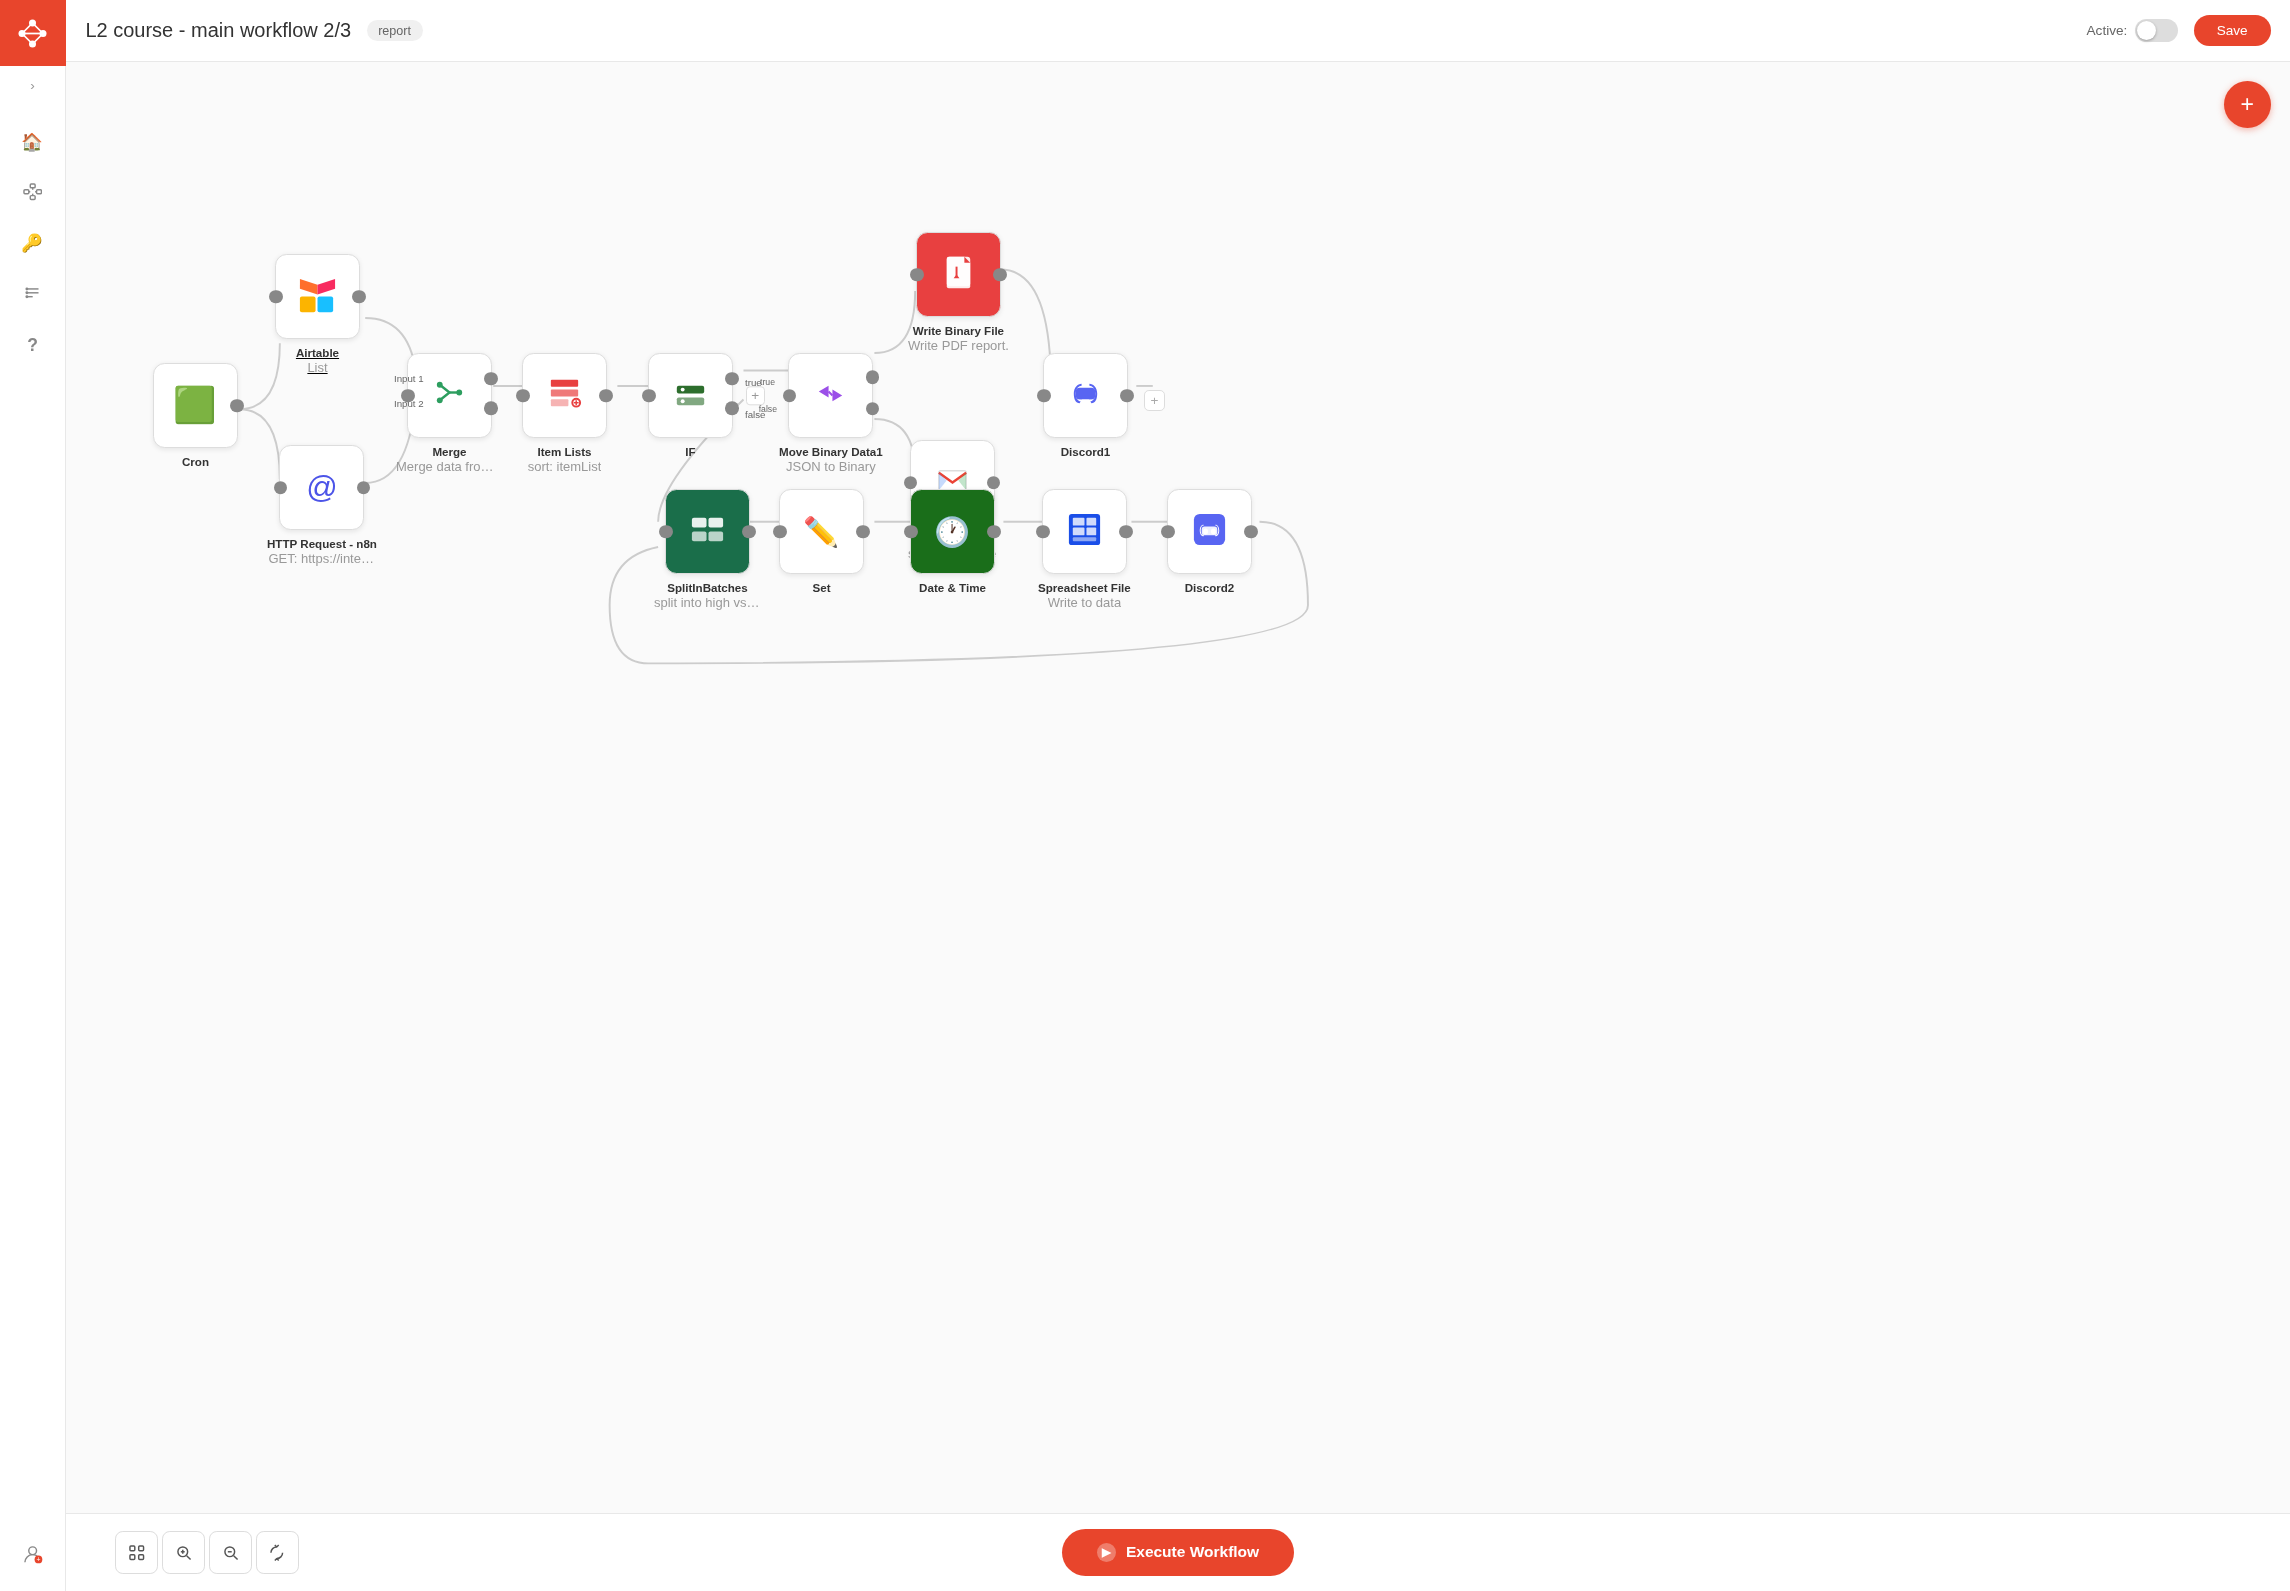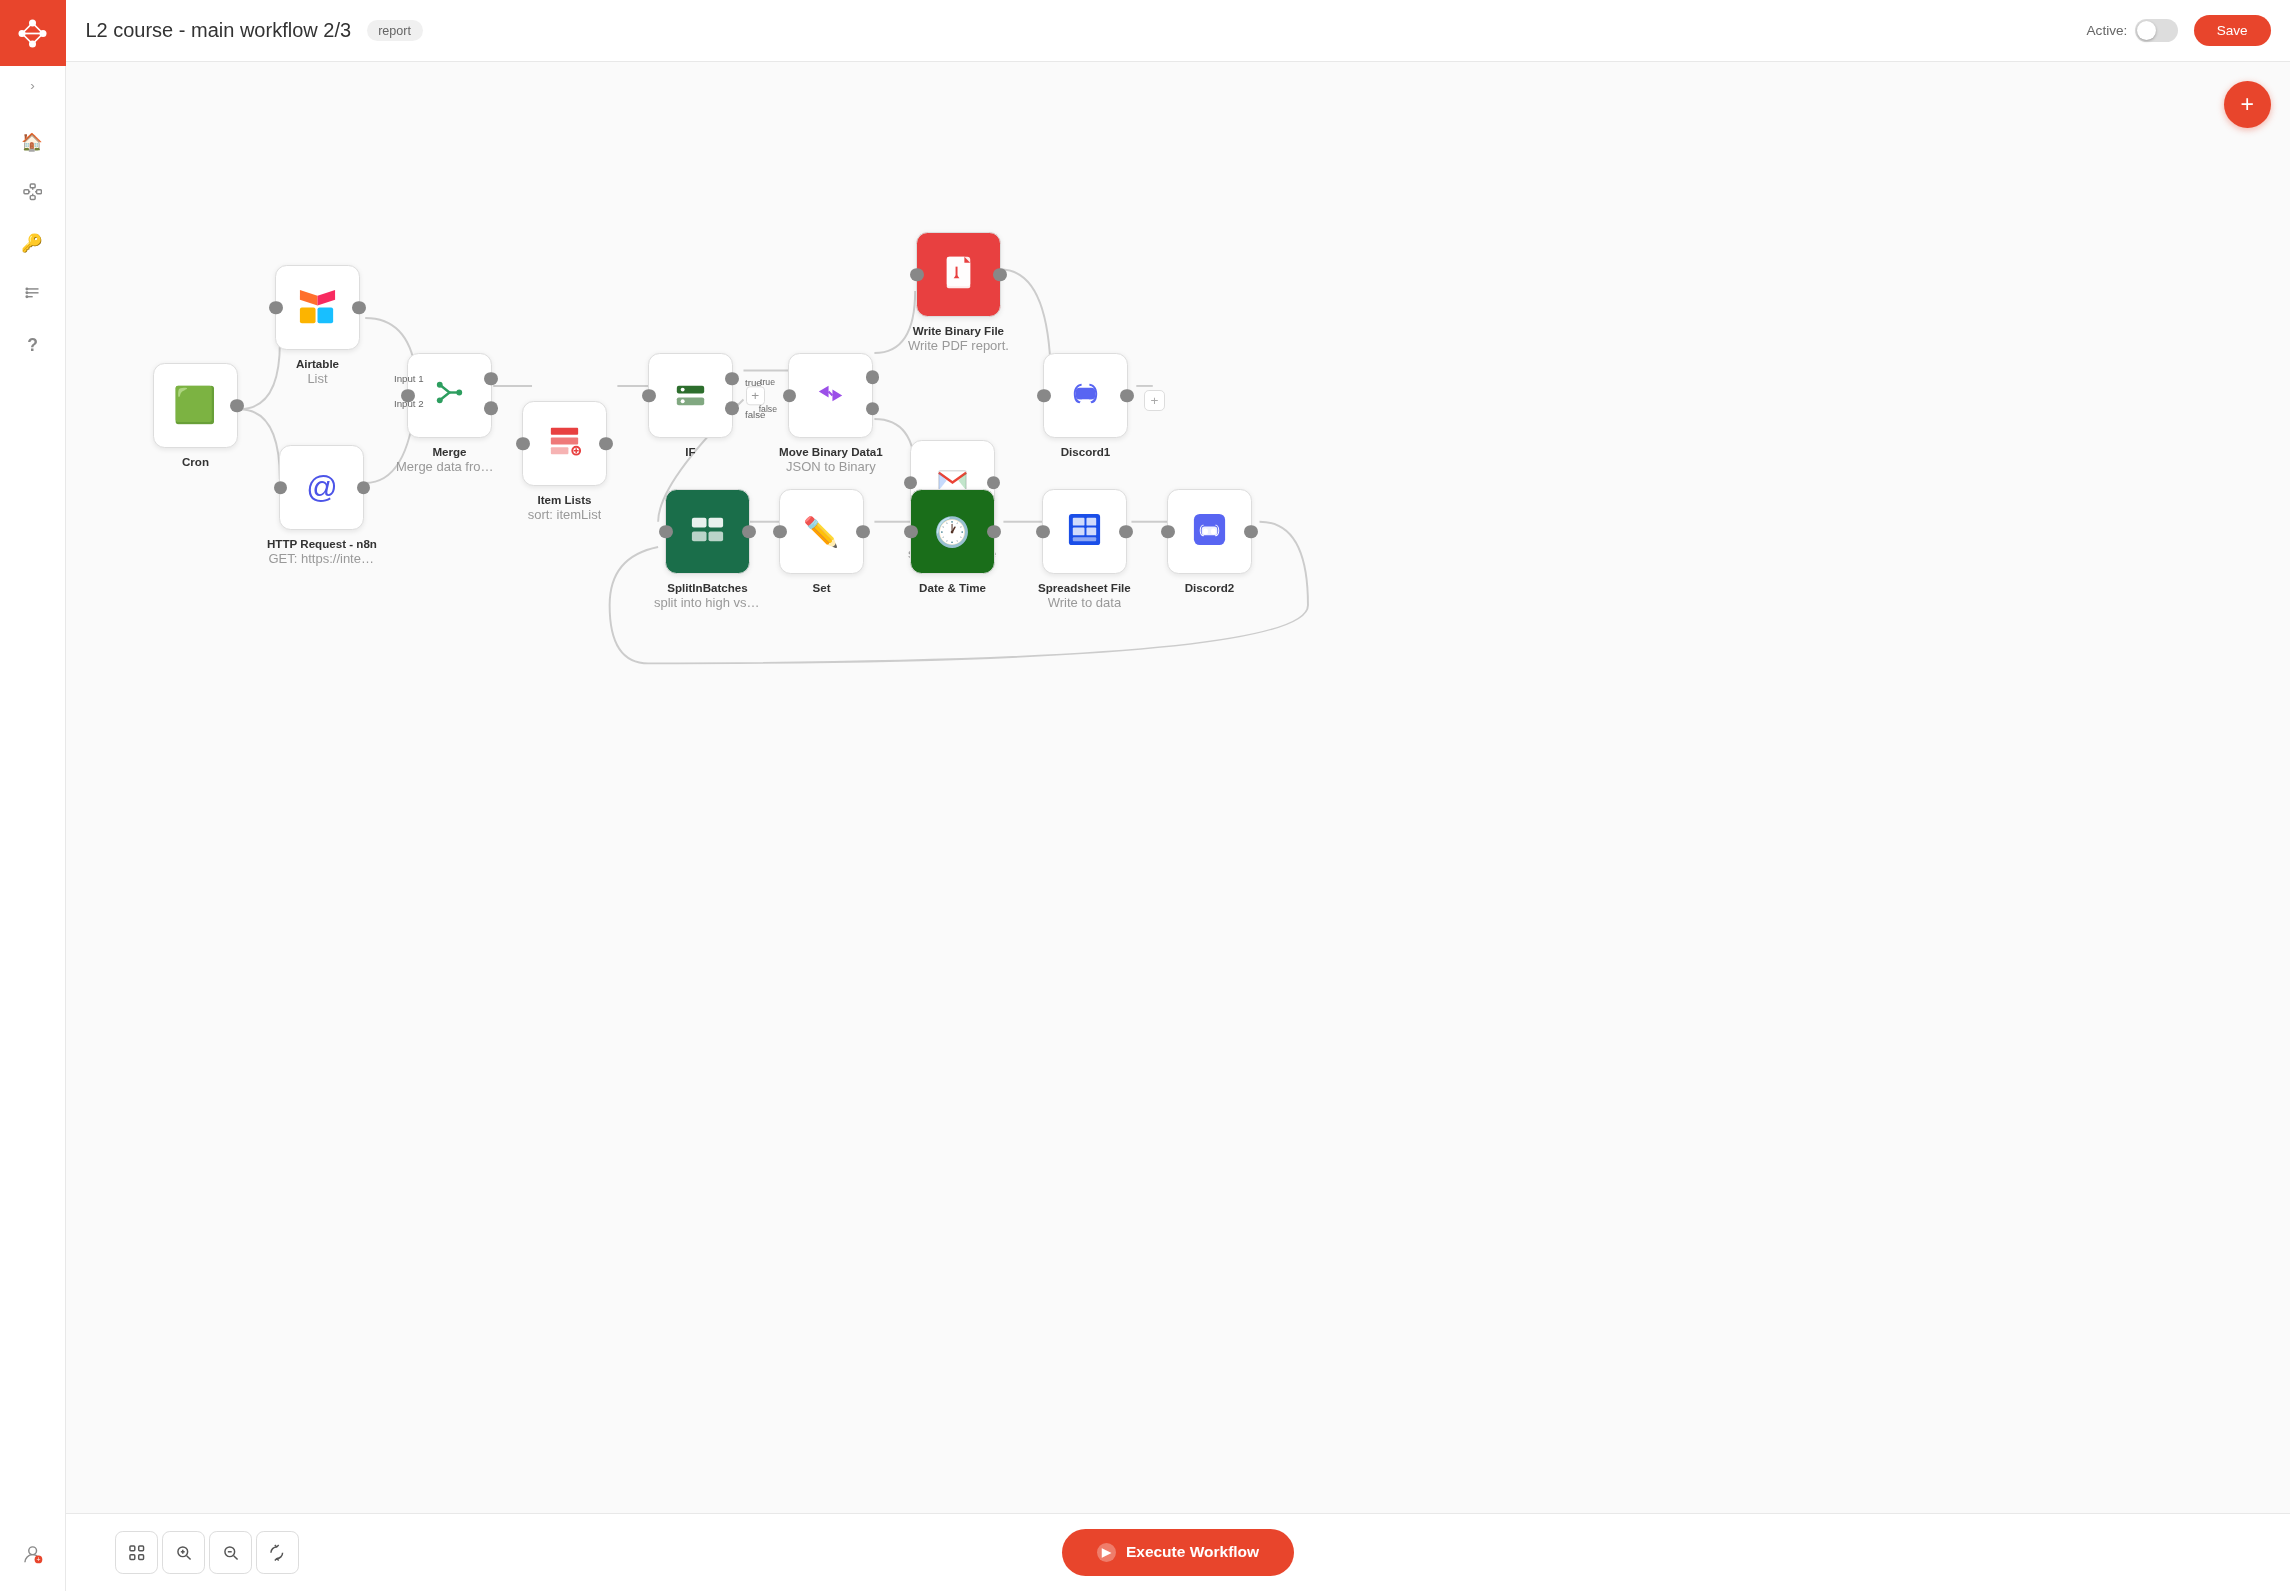--- a/index.html
+++ b/index.html
@@ -395,21 +395,21 @@
     </svg>
 
     <div class="node" style="left:87px;top:301px;">
       <div class="node-box">
         <div class="node-connector connector-right"></div>
         <span style="font-size:35px;">🟩</span>
       </div>
       <div class="node-label">Cron</div>
     </div>
 
-    <div class="node" style="left:209px;top:203px;">
+    <div class="node" style="left:209px;top:192px;text-decoration:underline;">
       <div class="node-box">
         <div class="node-connector connector-left"></div>
         <div class="node-connector connector-right"></div>
 
         <svg width="43" height="43" viewBox="0 0 44 44">
           <rect x="4" y="22" width="16" height="16" rx="2" fill="#FCB400"></rect>
           <rect x="22" y="22" width="16" height="16" rx="2" fill="#18BFFF"></rect>
           <polygon points="4,4 22,10 22,20 4,14" fill="#FF6F2C"></polygon>
           <polygon points="22,10 40,4 40,14 22,20" fill="#F82B60"></polygon>
         </svg>
@@ -441,21 +441,21 @@
             <circle cx="10" cy="12" r="3" fill="#2d9e5f"></circle>
             <circle cx="10" cy="28" r="3" fill="#2d9e5f"></circle>
             <circle cx="30" cy="20" r="3" fill="#2d9e5f"></circle>
           </svg>
         </span>
       </div>
       <div class="node-label">Merge</div>
       <div class="node-sublabel">Merge data from the legacy ...</div>
     </div>
 
-    <div class="node" style="left:456px;top:291px;margin-top:48px;">
+    <div class="node" style="left:456px;top:291px;">
       <div class="node-box">
         <div class="node-connector connector-left"></div>
         <div class="node-connector connector-right"></div>
         <span style="font-size:31px;">
           <svg width="39" height="39" viewBox="0 0 40 40" fill="none">
             <rect x="6" y="8" width="28" height="7" rx="1" fill="#e84040"></rect>
             <rect x="6" y="18" width="28" height="7" rx="1" fill="#e84040" opacity="0.7"></rect>
             <rect x="6" y="28" width="18" height="7" rx="1" fill="#e84040" opacity="0.4"></rect>
             <circle cx="32" cy="31.5" r="4" fill="white" stroke="#e84040" stroke-width="2"></circle>
             <line x1="32" y1="29" x2="32" y2="34" stroke="#e84040" stroke-width="1.5"></line>

